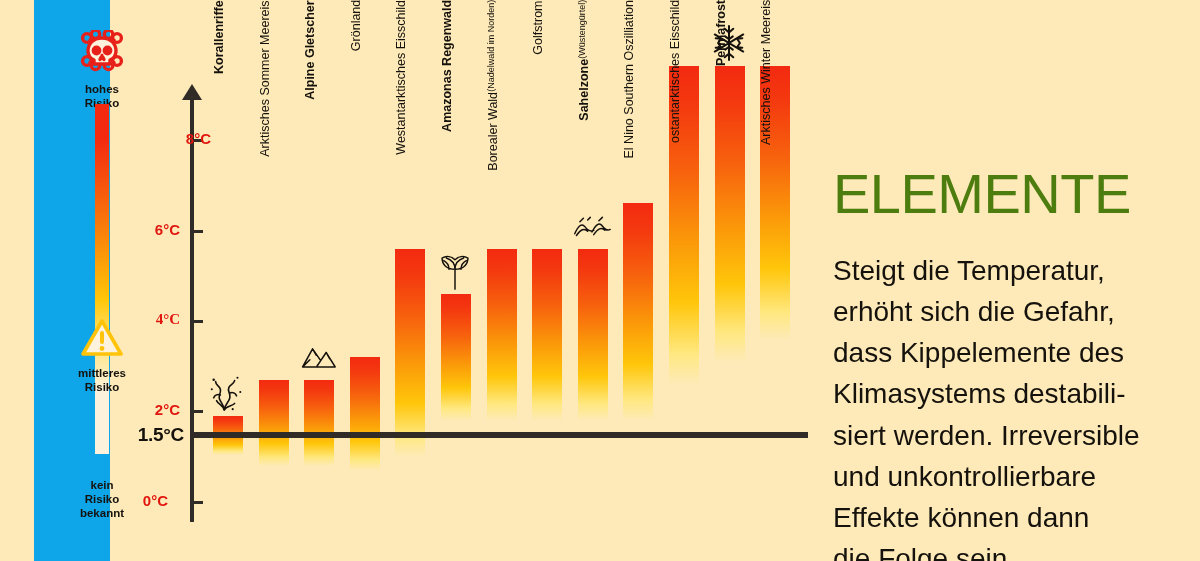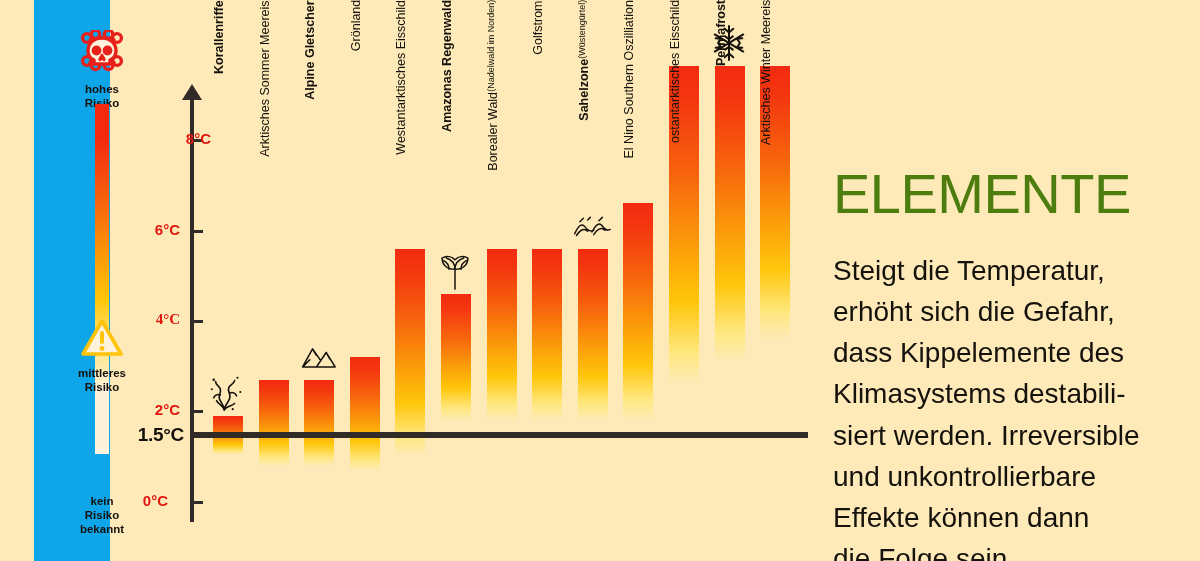--- a/index.html
+++ b/index.html
@@ -27,21 +27,21 @@
       #ffe06a 66%,
       #fdf3dd 82%,
       #fdf3dd 100%);
   }
   .legend-label{
     position:absolute;width:110px;left:13px;text-align:center;
     font-size:11.5px;font-weight:bold;color:#15110c;line-height:1.22;
   }
   #label-high{top:82px;}
   #label-mid{top:366px;}
-  #label-none{top:478px;margin-top:16px;}
+  #label-none{top:478px;}
 
   #skull-icon{position:absolute;left:44px;top:30px;width:48px;height:48px;}
   #warn-icon{position:absolute;left:47px;top:318px;width:42px;height:40px;}
 
   
   #chart-title{
     position:absolute;left:140px;top:36px;
     font-size:20px;font-weight:bold;color:#15110c;line-height:1.18;
     white-space:pre-line;
   }

